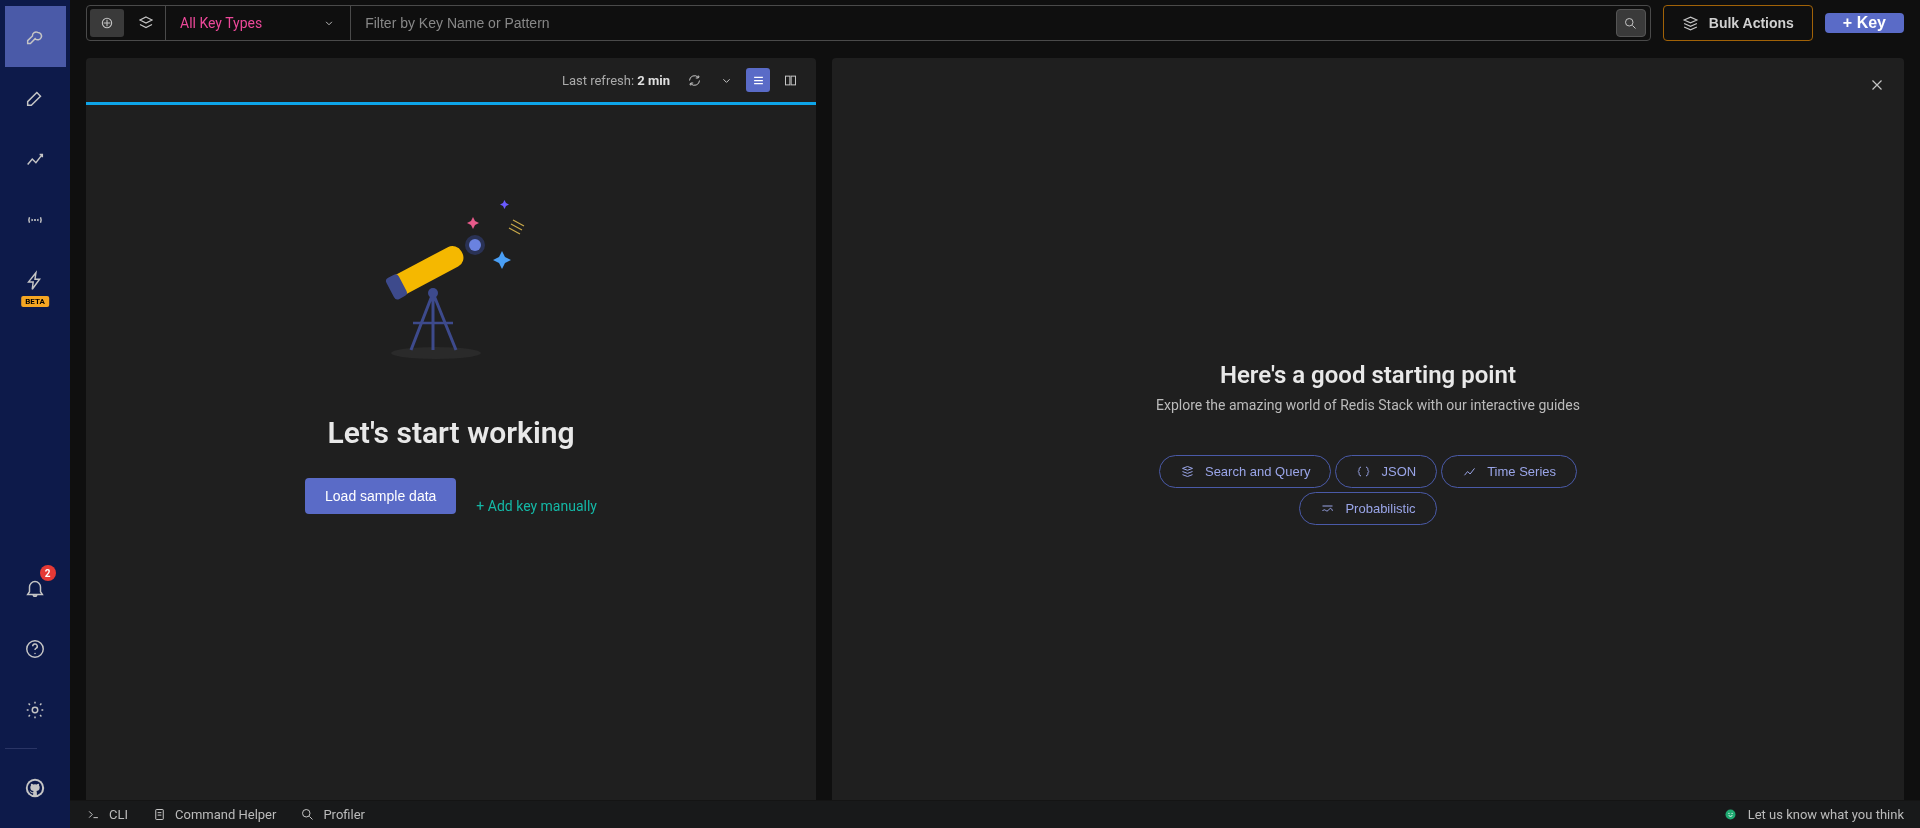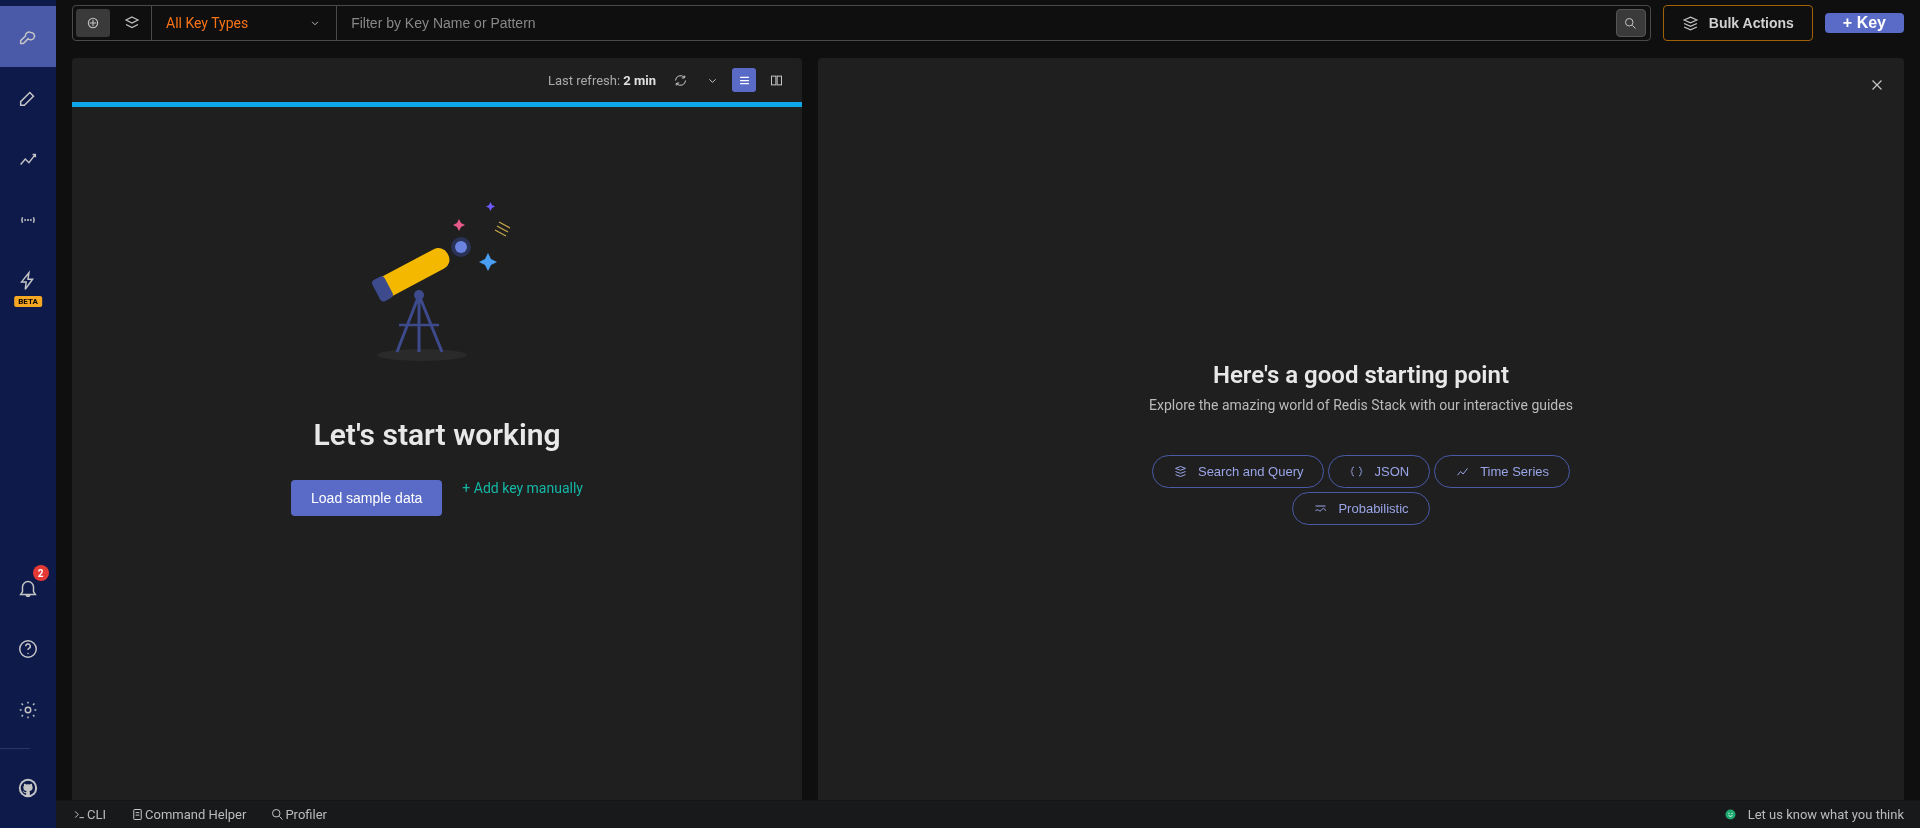--- a/index.html
+++ b/index.html
@@ -1,76 +1,76 @@
 <!DOCTYPE html>
 <html><head>
 <meta charset="utf-8">
 <style>
 * { box-sizing: border-box; margin: 0; padding: 0; }
 body { font-family: -apple-system, BlinkMacSystemFont, "Segoe UI", Roboto, sans-serif; background: #1a1a1a; color: #e0e0e0; overflow: hidden; }
 .app { display: flex; height: 828px; width: 1920px; }
 
 
-.sidebar { width: 56px; background: #0d1a4a; display: flex; flex-direction: column; align-items: center; padding-top: 6px; position: relative; }
+.sidebar { width: 70px; background: #0d1a4a; display: flex; flex-direction: column; align-items: center; padding-top: 6px; position: relative; }
 .sidebar-item { width: 61px; height: 61px; display: flex; align-items: center; justify-content: center; cursor: pointer; position: relative; }
 .sidebar-item.active { background: #4a5aa8; }
 .sidebar-item svg { width: 22px; height: 22px; }
 .sidebar-beta { position: absolute; bottom: 4px; left: 50%; transform: translateX(-50%); background: #f5a623; color: #000; font-size: 8px; font-weight: bold; padding: 1px 4px; border-radius: 2px; }
 .sidebar-badge { position: absolute; top: 8px; right: 10px; background: #e53935; color: white; font-size: 10px; font-weight: bold; width: 16px; height: 16px; border-radius: 8px; display: flex; align-items: center; justify-content: center; }
 .sidebar-divider { width: 32px; height: 1px; background: #2a3565; margin: 8px 0; }
 .sidebar-bottom { margin-top: auto; margin-bottom: 10px; }
 
 
 .main { flex: 1; display: flex; flex-direction: column; background: #0f0f0f; position: relative; }
 
 
 .toolbar { display: flex; align-items: center; padding: 5px 16px 5px 16px; gap: 12px; }
 .filter-row { display: flex; align-items: stretch; border: 1px solid #4a4a4a; border-radius: 4px; flex: 1; height: 36px; overflow: hidden; }
 .filter-icon-btn { width: 38px; display: flex; align-items: center; justify-content: center; border-right: 1px solid transparent; }
 .filter-icon-btn.first { background: #3a3a3a; border-radius: 3px; margin: 3px; width: 34px; }
-.key-type-select { display: flex; align-items: center; padding: 0 14px; gap: 60px; border-left: 1px solid #4a4a4a; border-right: 1px solid #4a4a4a; color: #f97316; font-size: 14px; cursor: pointer; }
+.key-type-select { display: flex; align-items: center; padding: 0 14px; gap: 60px; border-left: 1px solid #4a4a4a; border-right: 1px solid #4a4a4a; color: #ec4899; font-size: 14px; cursor: pointer; }
 .key-type-select svg { width: 14px; height: 14px; }
 .filter-input { flex: 1; background: transparent; border: none; color: #888; font-size: 14px; padding: 0 14px; outline: none; }
 .filter-input::placeholder { color: #888; }
 .search-btn { width: 30px; height: 28px; margin: 3px 4px 3px 0; background: #3a3a3a; border: 1px solid #555; border-radius: 4px; display: flex; align-items: center; justify-content: center; cursor: pointer; }
 .bulk-btn { height: 36px; padding: 0 18px; border: 1px solid #a16207; background: transparent; color: #d0d0d0; font-size: 14px; font-weight: 600; border-radius: 4px; display: flex; align-items: center; gap: 10px; cursor: pointer; }
 .add-key-btn { height: 20px; padding: 0 18px; background: #5a6bc7; color: white; font-size: 16px; font-weight: 600; border: none; border-radius: 4px; display: flex; align-items: center; gap: 6px; cursor: pointer; }
 
 
 .content { flex: 1; display: flex; gap: 16px; padding: 12px 16px 0 16px; min-height: 0; }
 .panel { background: #1f1f1f; border-radius: 4px; display: flex; flex-direction: column; }
 .panel-left { width: 730px; }
 .panel-right { flex: 1; position: relative; }
 
 
-.left-header { display: flex; align-items: center; justify-content: flex-end; padding: 10px 14px; gap: 8px; border-bottom: 5px solid #0ea5e9; font-size: 13px; color: #aaa; }
+.left-header { display: flex; align-items: center; justify-content: flex-end; padding: 10px 14px; gap: 8px; border-bottom: 3px solid #0ea5e9; font-size: 13px; color: #aaa; }
 .left-header .refresh-text { margin-right: 4px; }
 .left-header .ico-btn { width: 24px; height: 24px; display: flex; align-items: center; justify-content: center; cursor: pointer; border-radius: 3px; }
 .left-header .ico-btn.active { background: #5a6bc7; }
 .left-header svg { width: 15px; height: 15px; }
 
 
 .empty-state { flex: 1; display: flex; flex-direction: column; align-items: center; justify-content: flex-start; padding-top: 80px; }
 .telescope-wrap { width: 200px; height: 200px; position: relative; }
 .empty-title { font-size: 30px; font-weight: 600; color: #e8e8e8; margin-top: 30px; }
-.empty-actions { display: flex; gap: 20px; align-items: flex-start; margin-top: 28px; }
+.empty-actions { display: flex; gap: 20px; align-items: flex-end; margin-top: 28px; }
 .load-btn { background: #5a6bc7; color: white; border: none; padding: 10px 20px; font-size: 14px; font-weight: 500; border-radius: 4px; cursor: pointer; }
 .add-manual { color: #14b8a6; font-size: 14px; cursor: pointer; }
 
 
 .close-btn { position: absolute; top: 18px; right: 18px; cursor: pointer; }
 .right-content { flex: 1; display: flex; flex-direction: column; align-items: center; justify-content: center; padding: 0 40px; }
 .right-title { font-size: 24px; font-weight: 600; color: #e8e8e8; }
 .right-sub { font-size: 14px; color: #bbb; margin-top: 8px; text-align: center; }
 .guides { display: flex; flex-wrap: wrap; gap: 4px; justify-content: center; margin-top: 42px; max-width: 520px; }
 .guide-btn { border: 1px solid #4a5aa8; background: transparent; color: #9aa5e8; padding: 8px 20px; border-radius: 18px; font-size: 13px; display: flex; align-items: center; gap: 10px; cursor: pointer; }
 
 
 .footer { height: 28px; background: #18191a; border-top: 1px solid #141414; display: flex; align-items: center; padding: 0 16px; font-size: 13px; color: #bbb; position: absolute; bottom: 0; left: 0; right: 0; }
-.footer-item { display: flex; align-items: center; margin-right: 24px; cursor: pointer; }
+.footer-item { display: flex; align-items: center; gap: 8px; margin-right: 24px; cursor: pointer; }
 .footer-right { margin-left: auto; display: flex; align-items: center; gap: 10px; }
 .footer svg { width: 15px; height: 15px; }
 
 
 .stroke { stroke: #c5c5c5; stroke-width: 1.6; fill: none; }
 .stroke-blue { stroke: #9aa5e8; stroke-width: 1.6; fill: none; }
 </style>
 </head>
 <body>
 

